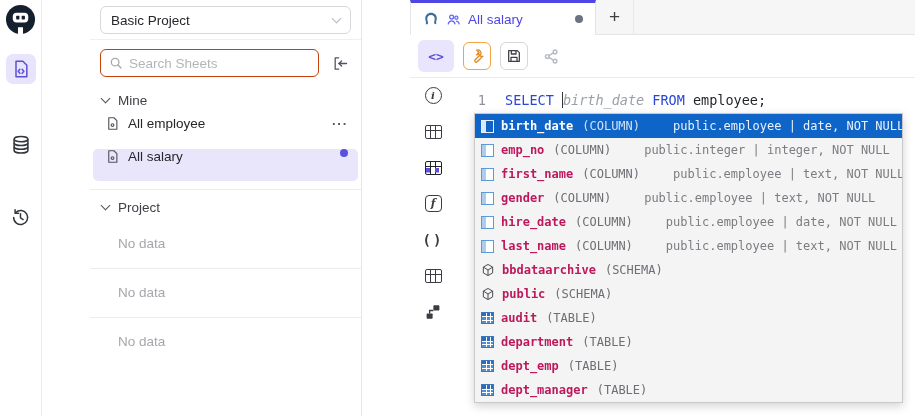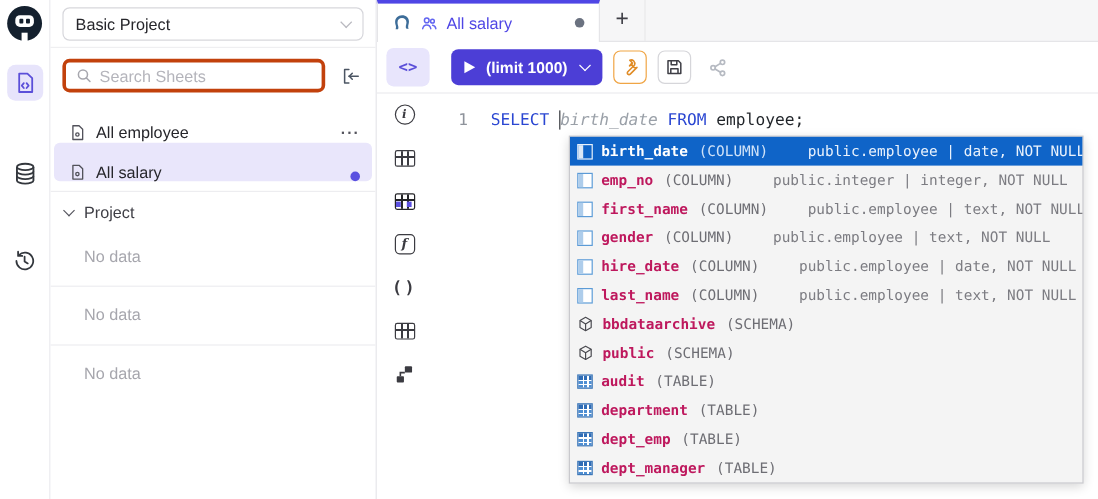--- a/index.html
+++ b/index.html
@@ -1,43 +1,43 @@
 <!DOCTYPE html>
 <html><head>
 <meta charset="utf-8">
 <style>
   * { margin:0; padding:0; box-sizing:border-box; }
   html,body { background:#fff; }
   .app { position:relative; width:915px; height:416px; background:#fff; overflow:hidden;
-         font-family:"Liberation Sans", sans-serif; color:#27272a; display:flex; }
+         font-family:"Liberation Sans", sans-serif; color:#27272a; display:flex;gap:48px; }
 
   
   .rail { width:42px; border-right:1px solid #ececef; display:flex; flex-direction:column; align-items:center; flex:none; }
   .logo { width:31px; height:31px; margin-top:4px; }
   .rail-btn { width:30px; height:30px; border-radius:7px; display:flex; align-items:center; justify-content:center; cursor:pointer; }
   .rail-btn.sel { background:#e7e4fb; }
   .rail-btn.m1 { margin-top:19px; } .rail-btn.m2 { margin-top:46px; } .rail-btn.m3 { margin-top:42px; }
 
   
   .sidebar { width:272px; border-right:1px solid #e7e7ea; display:flex; flex-direction:column; flex:none; }
   .sb-header { height:40px; padding:6px 10px 0; border-bottom:1px solid #efeff1; }
   .proj-select { height:28px; border:1px solid #d7d7dc; border-radius:6px; display:flex; align-items:center; padding:0 10px; font-size:13.5px; color:#26262b; cursor:pointer; }
   .proj-select .grow { flex:1; }
   .sb-search { display:flex; align-items:center; padding:9px 8px 4px 10px; }
-  .search-box { flex:1; height:28px; border:3px solid #c2410c; border-radius:6px; display:flex; align-items:center; padding:0 8px; gap:6px; background:#fff; }
+  .search-box { flex:1; height:28px; border:1px solid #c2410c; border-radius:6px; display:flex; align-items:center; padding:0 8px; gap:6px; background:#fff; }
   .search-box input { border:none; outline:none; width:100%; font-size:13.5px; font-family:"Liberation Sans",sans-serif; color:#3f3f46; background:transparent; }
   .search-box input::placeholder { color:#b4b4bb; }
   .sb-collapse { width:26px; height:26px; margin-left:8px; display:flex; align-items:center; justify-content:center; cursor:pointer; }
 
   .tree { flex:1; overflow:hidden; padding-top:2px; }
   .sec { padding-top:2px; }
   .sec.bordered { border-top:1px solid #ededf0; margin-top:8px; }
   .sec-head { height:30px; display:flex; align-items:center; gap:9px; padding:0 12px; font-size:13.5px; font-weight:500; color:#3f3f46; cursor:pointer; }
   .chev { width:7px; height:7px; border-right:1.5px solid #52525b; border-bottom:1.5px solid #52525b; transform:rotate(45deg); margin-top:-3px; flex:none; }
-  .tree-item { height:32px; display:flex; align-items:flex-end; gap:8px; padding:0 10px 0 12px; margin:1px 3px; border-radius:5px; font-size:13.5px; color:#26262b; cursor:pointer; }
+  .tree-item { height:32px; display:flex; align-items:flex-start; gap:8px; padding:0 10px 0 12px; margin:1px 3px; border-radius:5px; font-size:13.5px; color:#26262b; cursor:pointer; }
   .tree-item.sel { background:#e9e6fb; }
   .tree-item .grow { flex:1; }
   .dots { color:#52525b; font-weight:bold; letter-spacing:1px; font-size:13px; }
   .blue-dot { width:8px; height:8px; border-radius:50%; background:#5a50e0; }
   .gray-dot { width:8px; height:8px; border-radius:50%; background:#6b7280; }
   .no-data { height:34px; margin-top:4px; display:flex; align-items:center; padding-left:28px; color:#a6a6ad; font-size:13.5px; }
 
   
   .main { flex:1; display:flex; flex-direction:column; min-width:0; }
   .tabbar { height:35px; background:#f6f6f7; border-bottom:1px solid #e5e5e8; display:flex; align-items:stretch; flex:none; }
@@ -161,20 +161,24 @@
             <path d="M9.5 4H4.5v16h5"></path>
               <path d="M20.5 12H9.5"></path>
               <path d="M13.5 8.5L10 12l3.5 3.5"></path>
           </svg>
         </span>
       </div>
     </div>
 
     <div class="tree">
       <div class="sec">
+        <div class="sec-head">
+          <span class="chev"></span>
+          <span>Mine</span>
+        </div>
         <div class="tree-item">
           <span>
             <svg width="15" height="15" viewBox="0 0 24 24" fill="none" stroke="#52525b" stroke-width="1.8" stroke-linejoin="round">
               <path d="M6 2.8h8.2L19 7.4v13.8H6z"></path>
                 <circle cx="12" cy="14.5" r="2.2"></circle>
             </svg>
           </span>
           <span class="grow">All employee</span>
           <span class="dots">···</span>
         </div>
@@ -226,25 +230,20 @@
           </svg>
         </span>
         <span class="tab-label">All salary</span>
         <span class="gray-dot"></span>
       </div>
       <div class="newtab">+</div>
     </div>
 
     <div class="toolbar">
       <div class="code-toggle">&lt;&gt;</div>
-      <button class="run-btn">
-        <span class="play"></span>
-        <span>(limit 1000)</span>
-        <span class="chev-w"></span>
-      </button>
       <div class="tool-btn amber">
         <span>
           <svg width="16" height="16" viewBox="0 0 24 24" fill="none" stroke="#e08c26" stroke-width="2" stroke-linecap="round" stroke-linejoin="round">
             <path d="M14.7 6.3a4.6 4.6 0 0 0 6 6l-8.4 8.4a2.1 2.1 0 0 1-3-3l8.4-8.4a4.6 4.6 0 0 0-6-6l3.4 3.4-1 2.6-2.6 1z"></path>
           </svg>
         </span>
       </div>
       <div class="tool-btn">
         <span>
           <svg width="16" height="16" viewBox="0 0 24 24" fill="none" stroke="#3f3f46" stroke-width="1.9" stroke-linejoin="round">

